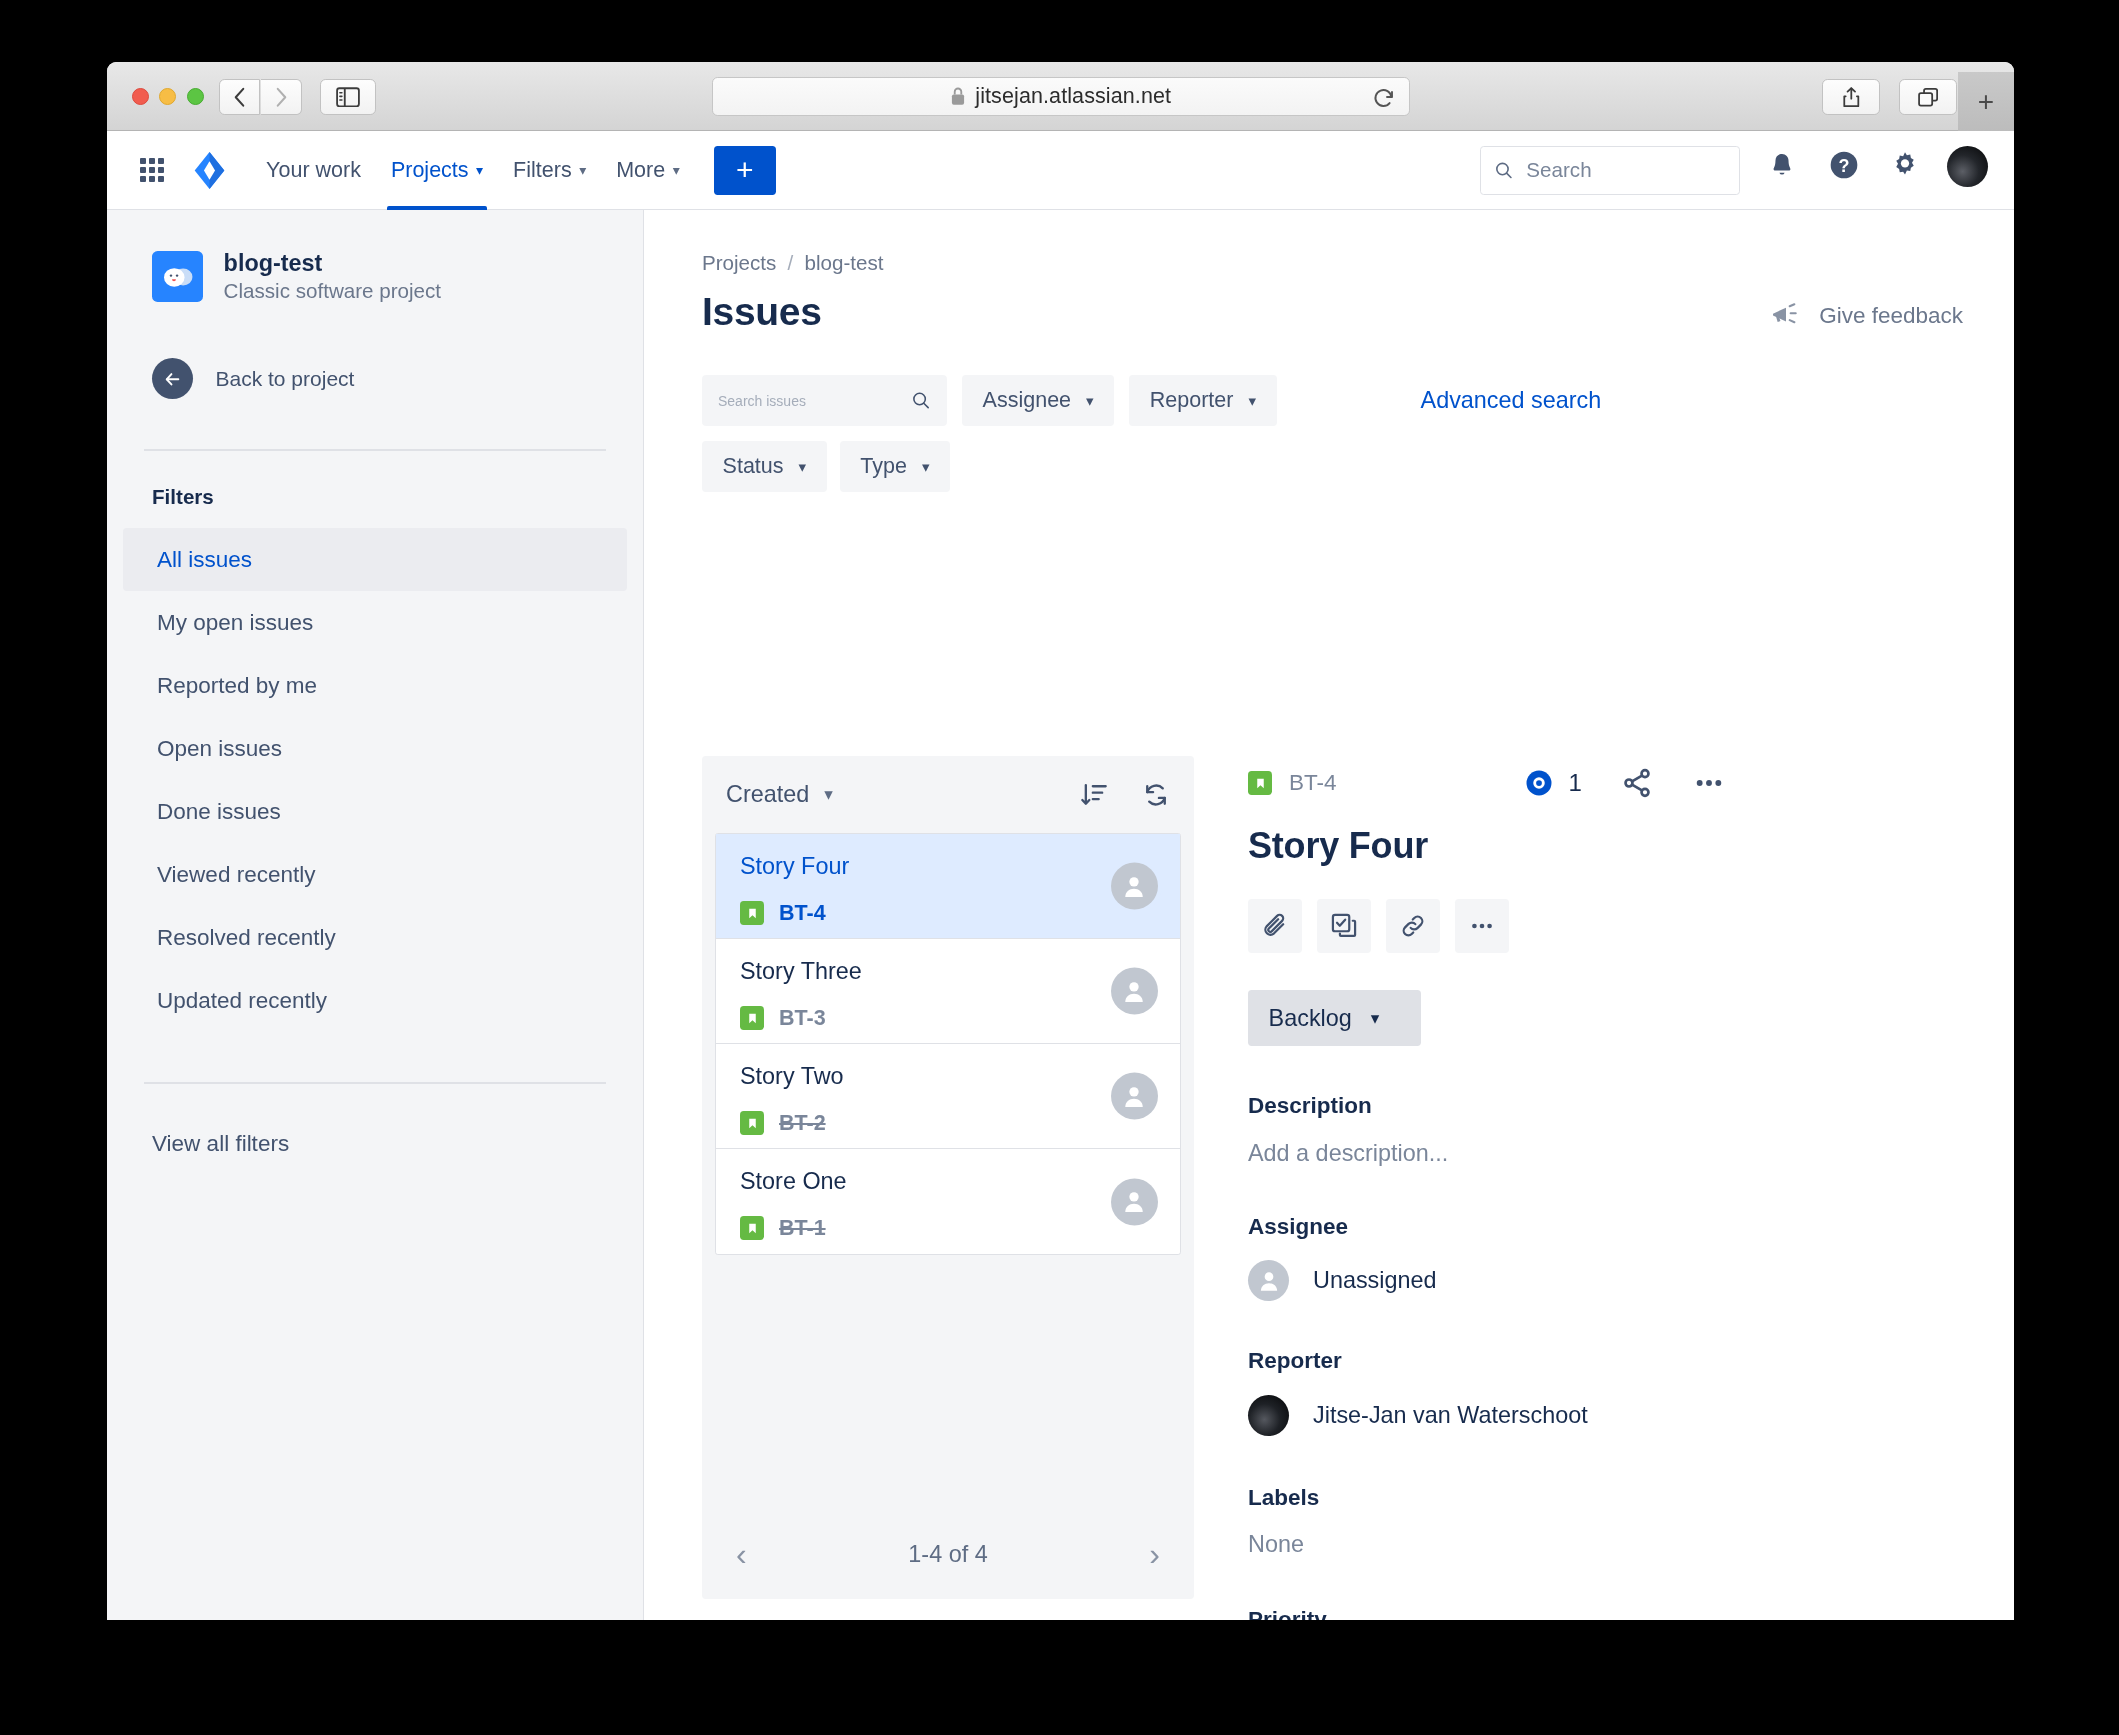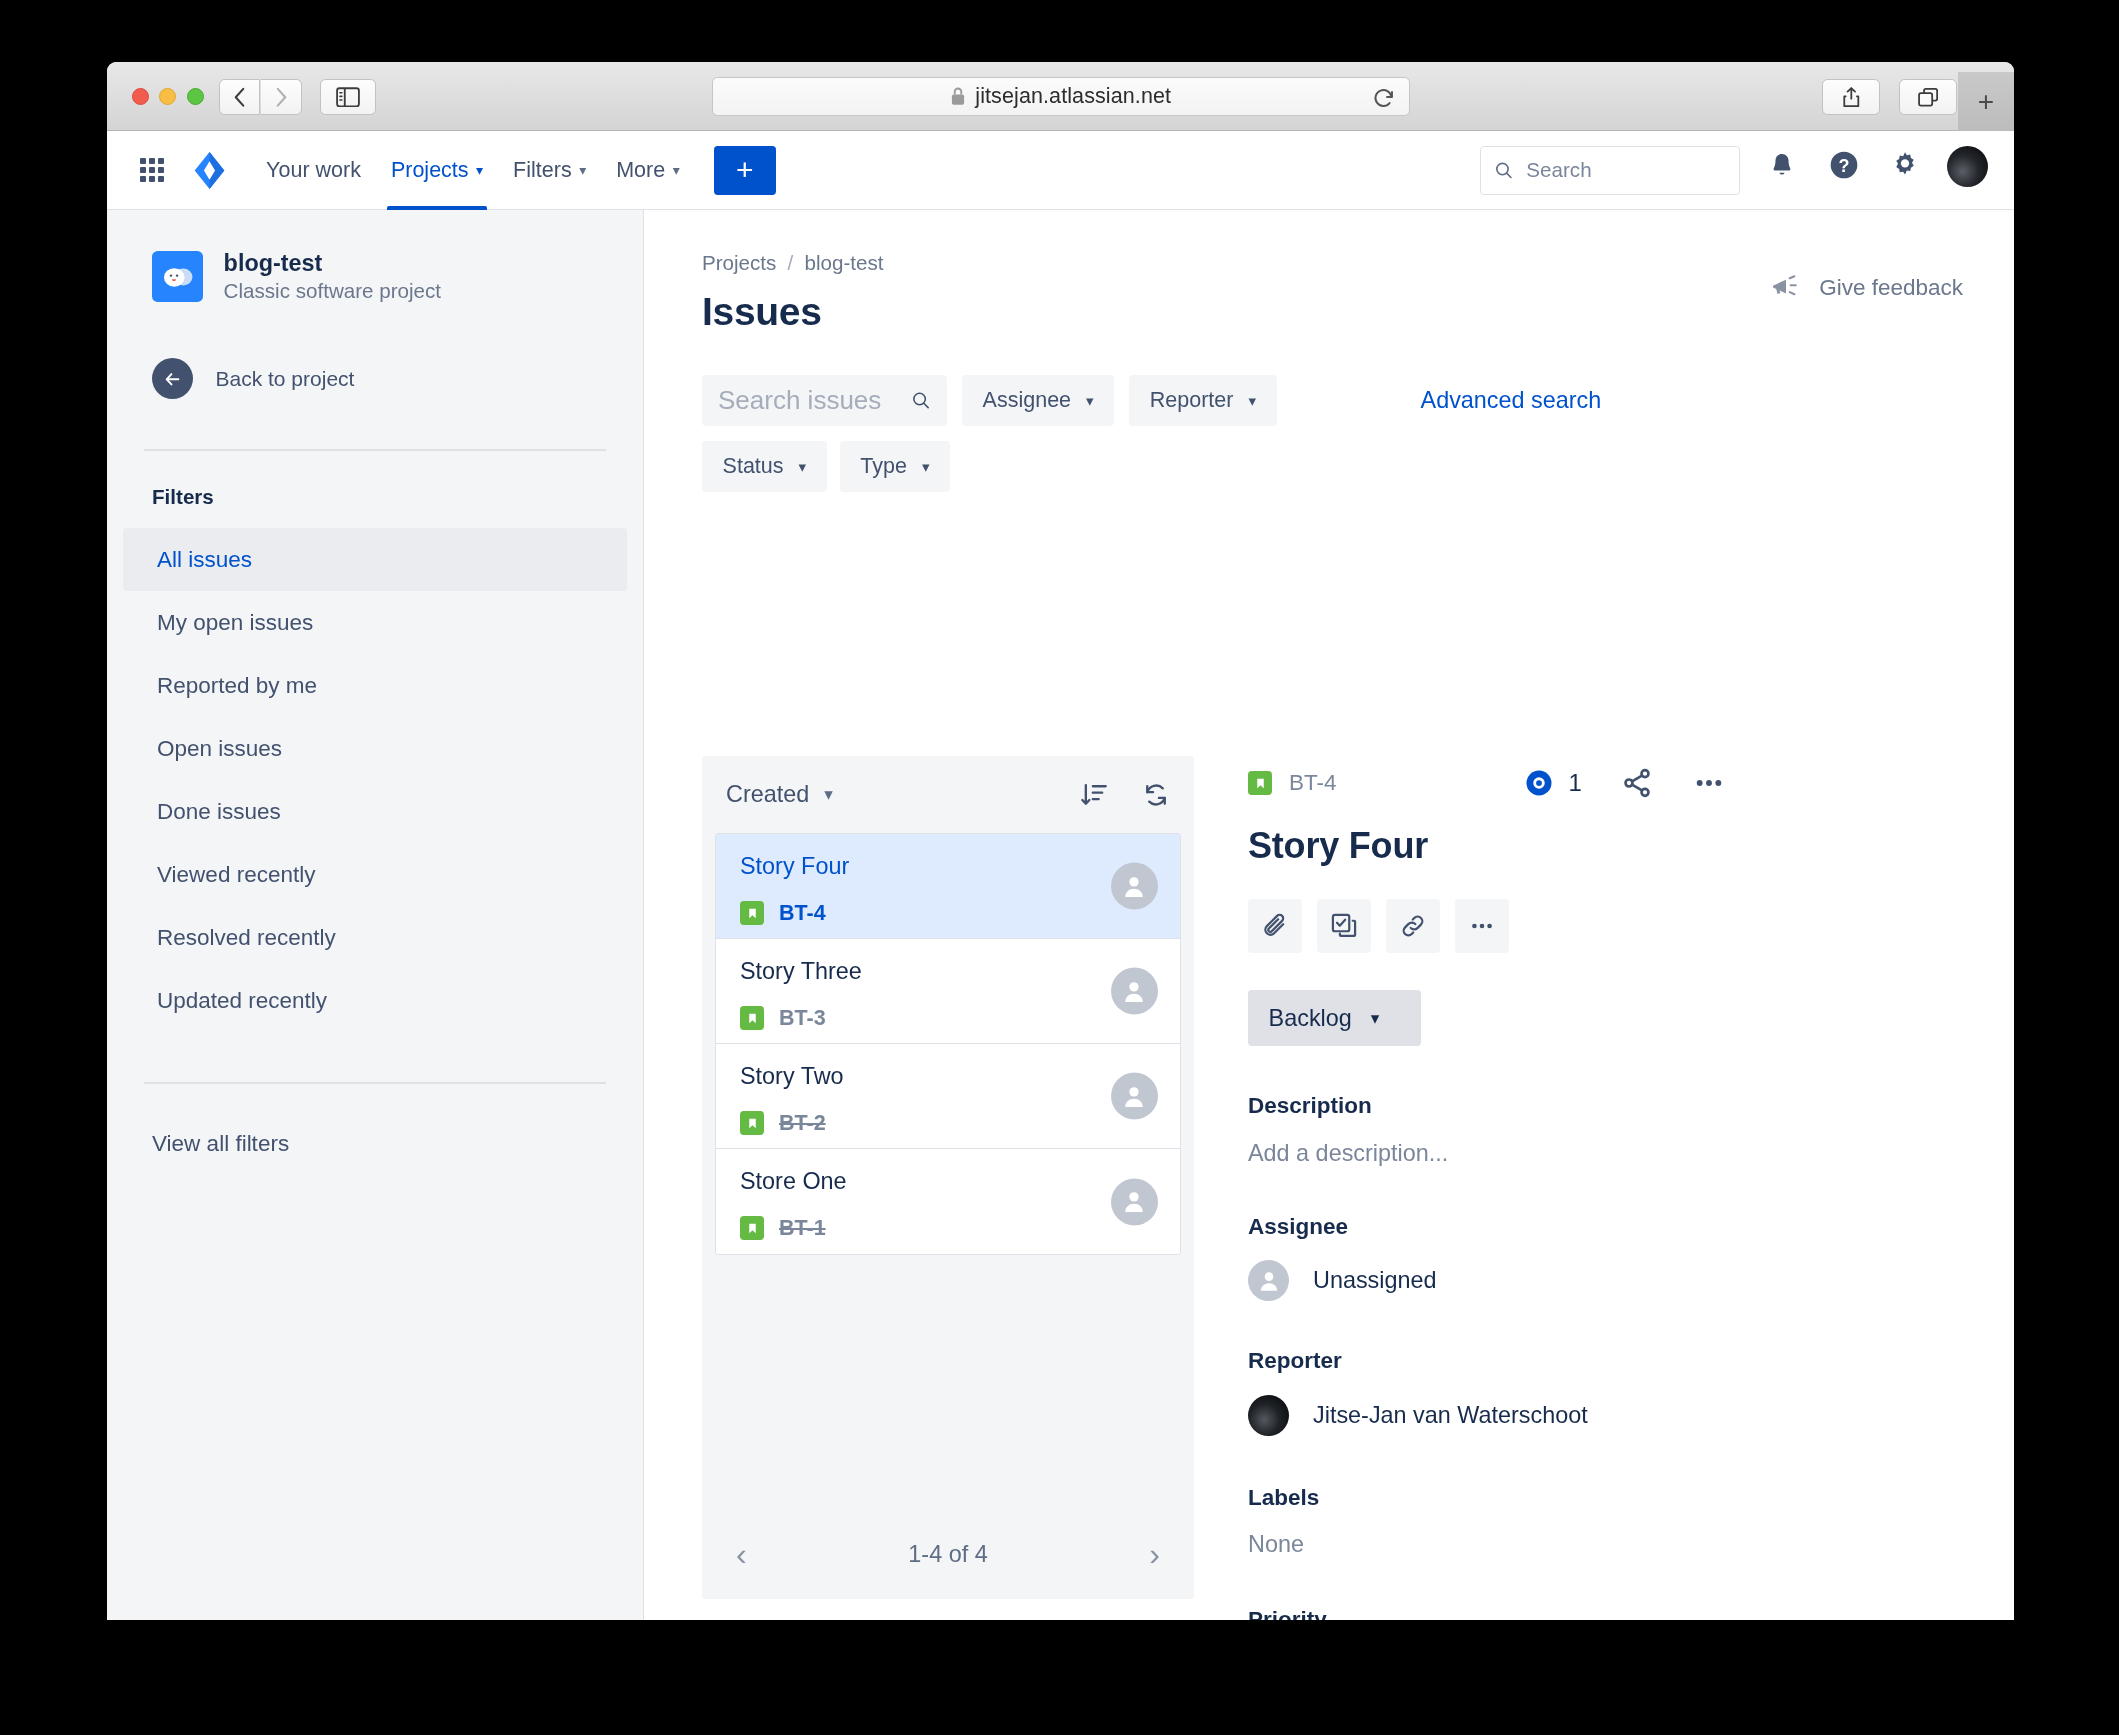--- a/index.html
+++ b/index.html
@@ -160,35 +160,35 @@
   
   #content { flex: 1; padding: 41px 51px 0 58px; position: relative; overflow: hidden; }
 
   #breadcrumb { display: flex; align-items: center; gap: 11.2px; font-size: 20.6px; color: #6b778c; }
   #breadcrumb .sep { color: #a5adba; }
 
   #page-header-row { display: flex; align-items: flex-start; }
   #page-title { font-size: 39px; font-weight: 600; color: #172b4d; margin-top: 15px; letter-spacing: -0.3px; }
 
   #give-feedback {
-    margin-left: auto; 
+    margin-left: auto; margin-top: 28px;
     display: flex; align-items: center; gap: 17px;
     font-size: 22.5px; color: #6b778c;
   }
 
   #filter-row1 { display: flex; align-items: center; gap: 15px; margin-top: 41px; }
   #filter-row2 { display: flex; align-items: center; gap: 13px; margin-top: 15px; }
 
   #search-issues {
     width: 245px; height: 51px; background: #f4f5f7; border: 1.9px solid #f4f5f7;
     border-radius: 3.7px; display: flex; align-items: center; padding: 0 15px; gap: 7.5px;
   }
   #search-issues input {
     border: none; outline: none; background: transparent;
-    font-family: inherit; font-size: 26px; color: #5e6c84; width: 100%;
+    font-family: inherit; font-size: 14px; color: #5e6c84; width: 100%;
   }
   #search-issues input::placeholder { color: #a5adba; }
 
   .filter-pill {
     height: 51px; background: #f4f5f7; border-radius: 3.7px;
     display: flex; align-items: center; gap: 15px;
     padding: 0 20.6px; font-size: 21.5px; color: #42526e;
   }
   .filter-pill .chev { font-size: 15px; color: #42526e; }
 

